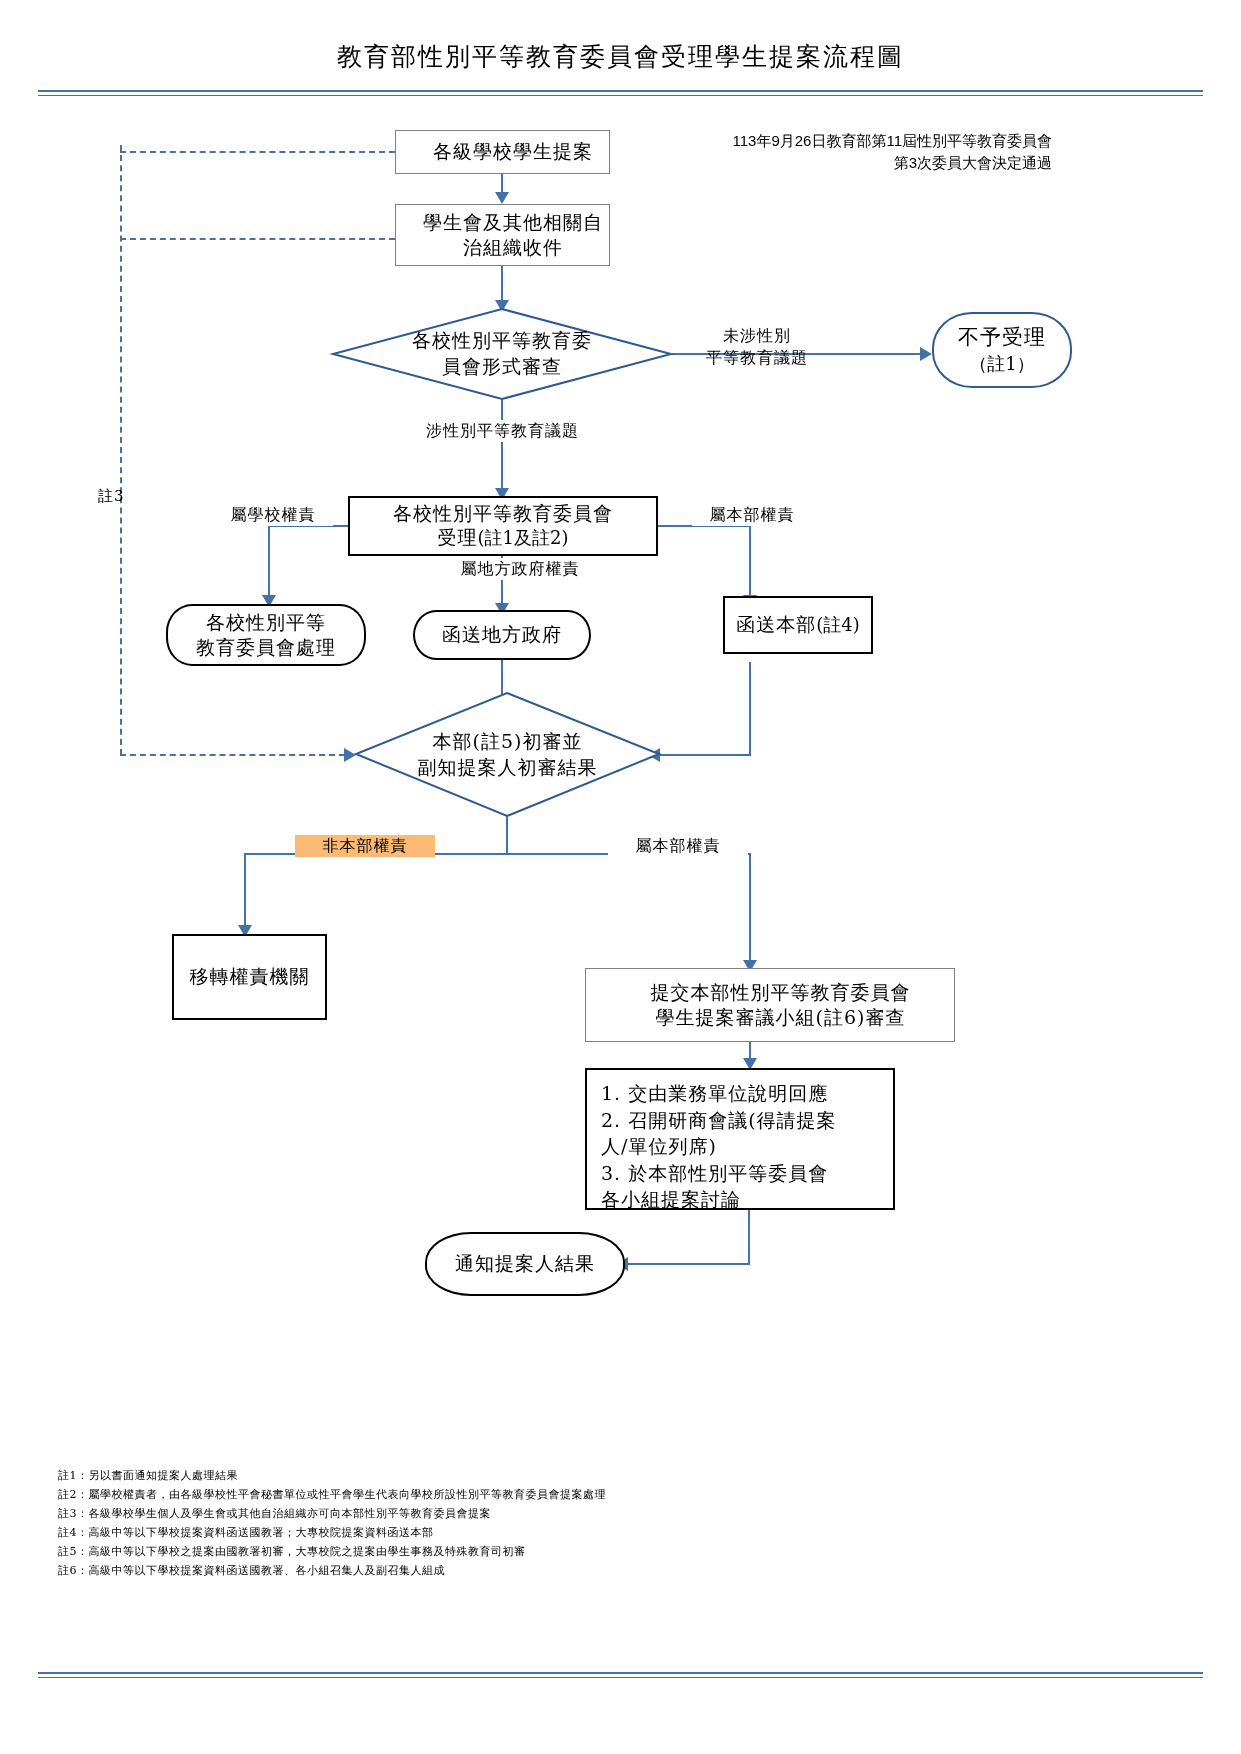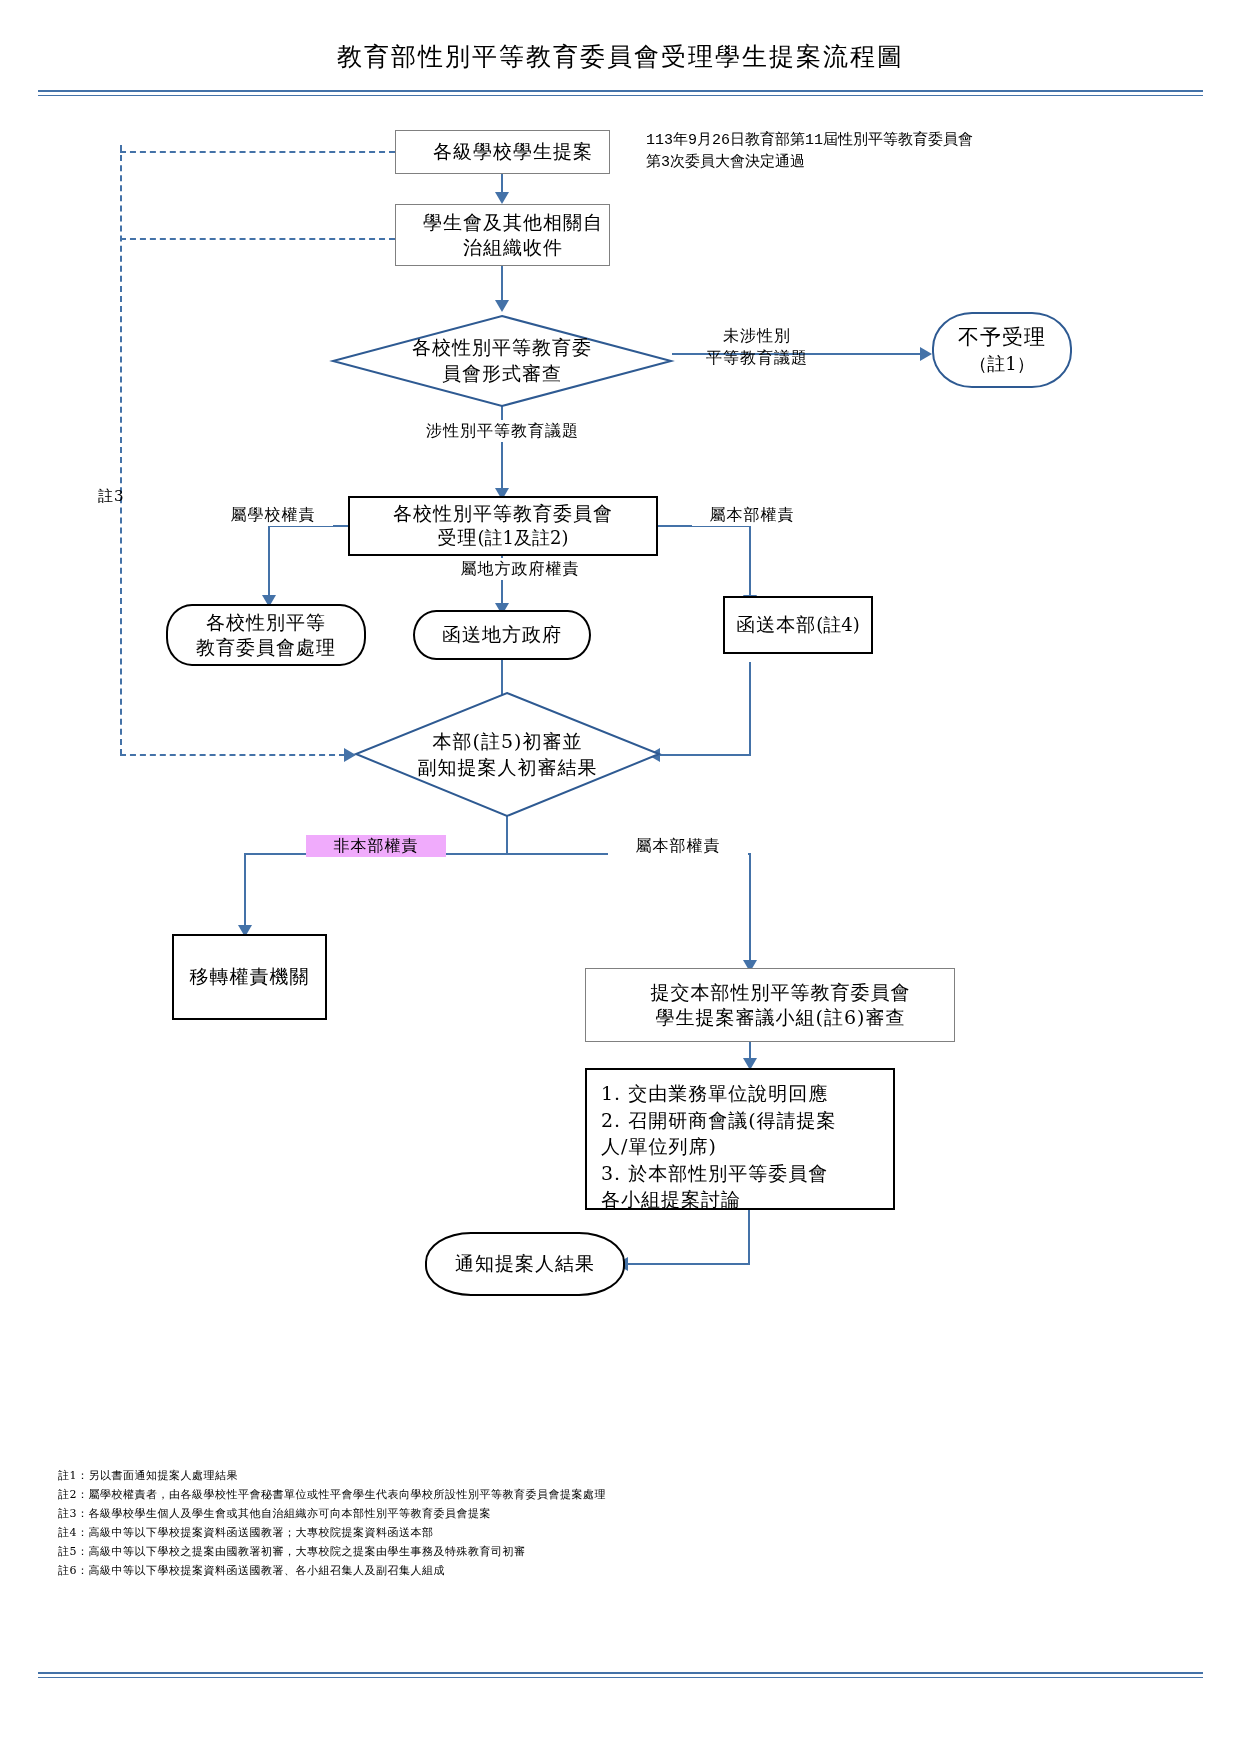--- a/index.html
+++ b/index.html
@@ -29,25 +29,26 @@
     left:38px; width:1165px;
     border-top:2px solid #4472a8;
     border-bottom:1px solid #4472a8;
     height:3px;
   }
   .rule.top{top:90px;}
   .rule.bottom{top:1672px;}
 
   .approval{
     position:absolute;
-    right:175px; top:130px;
+    right:189px; top:130px;
     width:420px;
+    text-align:right;
     font-size:15px;
     line-height:1.45;
-    font-family:Liberation Mono, monospace;
+    font-family:Liberation Sans, sans-serif;
     white-space:pre-line;
   }
 
   
   .node{
     position:absolute;
     box-sizing:border-box;
     display:flex;
     align-items:center;
     justify-content:center;
@@ -175,21 +176,21 @@
   <div class="arrow arrow-down" style="left:495px; top:192px;"></div>
 
   <div class="node box-gray" style="left:395px; top:204px; width:215px; height:62px; white-space:pre-line;">
     <span>學生會及其他相關自
 治組織收件</span>
   </div>
 
   <div class="conn v" style="left:501px; top:266px; height:40px;"></div>
   <div class="arrow arrow-down" style="left:495px; top:300px;"></div>
 
-  <div class="diamond" style="left:332px; top:315px; width:340px; height:92px;">
+  <div class="diamond" style="left:332px; top:308px; width:340px; height:92px;">
     <svg width="340" height="92" viewBox="0 0 340 92">
       <polygon points="170,1 339,46 170,91 1,46" fill="#ffffff" stroke="#2e5a92" stroke-width="2"></polygon>
     </svg>
     <div class="dlabel" style="white-space:pre-line;">各校性別平等教育委
 員會形式審查</div>
   </div>
 
   <div class="conn h" style="left:672px; top:353px; width:250px;"></div>
   <div class="arrow arrow-right" style="left:920px; top:347px;"></div>
   <div class="elabel" style="left:672px; top:325px; width:170px;">未涉性別
@@ -253,21 +254,21 @@
     </svg>
     <div class="dlabel" style="white-space:pre-line;">本部(註5)初審並
 副知提案人初審結果</div>
   </div>
 
   <div class="conn v" style="left:506px; top:816px; height:38px;"></div>
   <div class="conn h" style="left:244px; top:853px; width:506px;"></div>
 
   <div class="conn v" style="left:244px; top:853px; height:78px;"></div>
   <div class="arrow arrow-down" style="left:238px; top:925px;"></div>
-  <div class="elabel" style="left:306px; top:835px; width:140px; background:#f0abfc;">非本部權責</div>
+  <div class="elabel" style="left:295px; top:835px; width:140px; background:#fdba74;">非本部權責</div>
 
   <div class="conn v" style="left:749px; top:853px; height:113px;"></div>
   <div class="arrow arrow-down" style="left:743px; top:960px;"></div>
   <div class="elabel" style="left:608px; top:835px; width:140px; background:#fff;">屬本部權責</div>
 
   <div class="node box-black" style="left:172px; top:934px; width:155px; height:86px;">
     <span>移轉權責機關</span>
   </div>
 
   <div class="node box-gray" style="left:585px; top:968px; width:370px; height:74px; white-space:pre-line;">

